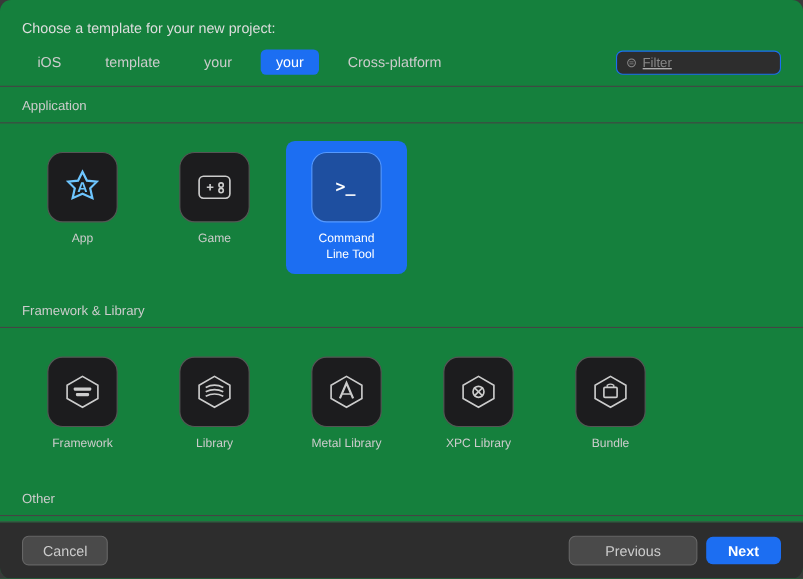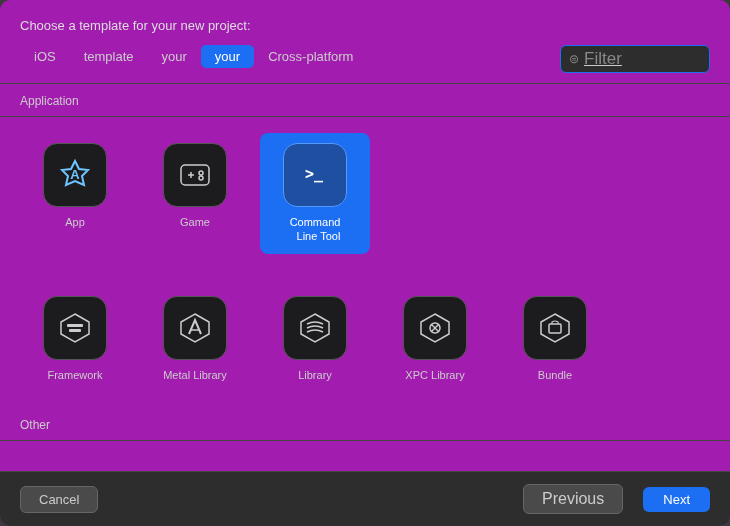--- a/index.html
+++ b/index.html
@@ -8,39 +8,39 @@
       height: 526px;
       background: #3a3a3a;
       font-family: -apple-system, BlinkMacSystemFont, "Helvetica Neue", sans-serif;
       color: #fff;
       overflow: hidden;
     }
 
     .dialog {
       width: 730px;
       height: 526px;
-      background: #a21caf;
+      background: #15803d;
       border-radius: 10px;
       display: flex;
       flex-direction: column;
       overflow: hidden;
     }
 
     .dialog-header {
       padding: 18px 20px 12px;
       font-size: 13px;
       color: #ddd;
       font-weight: 500;
     }
 
     .tab-bar {
       display: flex;
-      align-items: flex-start;
+      align-items: flex-end;
       padding: 0 20px 10px;
-      gap: 0;
+      gap: 12px;
     }
 
     .tab {
       padding: 4px 14px;
       border-radius: 5px;
       font-size: 13px;
       color: #ccc;
       cursor: pointer;
       background: transparent;
       border: none;
@@ -66,21 +66,21 @@
     .filter-icon {
       color: #888;
       font-size: 12px;
     }
 
     .filter-input {
       background: transparent;
       border: none;
       outline: none;
       color: #ccc;
-      font-size: 17px;
+      font-size: 12px;
       width: 100%;
       text-decoration: underline;
     }
 
     .filter-input::placeholder {
       color: #888;
     }
 
     .content-area {
       flex: 1;
@@ -158,54 +158,54 @@
 
     .template-item.selected .template-label {
       color: #fff;
     }
 
     .dialog-footer {
       display: flex;
       align-items: center;
       padding: 12px 20px;
       background: #2d2d2d;
-      gap: 20px;
+      gap: 8px;
     }
 
     .btn-cancel {
       padding: 5px 18px;
       border-radius: 6px;
       background: #4a4a4a;
       border: 1px solid #666;
       color: #ccc;
       font-size: 13px;
       cursor: pointer;
     }
 
     .spacer { flex: 1; }
 
     .btn-previous {
-      padding: 5px 18px;
+      padding: 5px 32px;
       border-radius: 6px;
       background: #4a4a4a;
       border: 1px solid #666;
       color: #ccc;
-      font-size: 16px;
+      font-size: 13px;
       cursor: pointer;
     }
 
     .btn-next {
       padding: 5px 20px;
       border-radius: 6px;
       background: #1c6ef2;
       border: none;
       color: #fff;
       font-size: 13px;
       cursor: pointer;
-      font-weight: 400;
+      font-weight: 700;
       text-align: center;
     }
   </style>
 </head>
 <body>
 
 <div class="dialog">
   <div class="dialog-header">Choose a template for your new project:</div>
 
   <div class="tab-bar">
@@ -252,54 +252,55 @@
         <div class="template-icon">
           <svg width="36" height="36" viewBox="0 0 36 36" fill="none">
             <text x="8" y="22" fill="#fff" font-size="15" font-family="monospace" font-weight="bold">&gt;_</text>
           </svg>
         </div>
         <span class="template-label">Command<br>Line Tool</span>
       </div>
 
     </div>
 
+    <div class="section-header">Framework &amp; Library</div>
     <div class="template-grid">
 
       <div class="template-item">
         <div class="template-icon">
           <svg width="36" height="36" viewBox="0 0 36 36" fill="none">
             <polygon points="18,4 32,12 32,24 18,32 4,24 4,12" stroke="#ccc" stroke-width="1.5" fill="none"></polygon>
             <rect x="10" y="14" width="16" height="3" fill="#ccc" rx="1"></rect>
             <rect x="12" y="19" width="12" height="3" fill="#ccc" rx="1"></rect>
           </svg>
         </div>
         <span class="template-label">Framework</span>
-      </div>
-
-      <div class="template-item">
-        <div class="template-icon">
-          <svg width="36" height="36" viewBox="0 0 36 36" fill="none">
-            <polygon points="18,4 32,12 32,24 18,32 4,24 4,12" stroke="#ccc" stroke-width="1.5" fill="none"></polygon>
-            <path d="M12 24 L18 10 L24 24" stroke="#ccc" stroke-width="2" fill="none"></path>
-            <path d="M14 20 L22 20" stroke="#ccc" stroke-width="1.5"></path>
-          </svg>
-        </div>
-        <span class="template-label">Metal Library</span>
       </div>
 
       <div class="template-item">
         <div class="template-icon">
           <svg width="36" height="36" viewBox="0 0 36 36" fill="none">
             <polygon points="18,4 32,12 32,24 18,32 4,24 4,12" stroke="#ccc" stroke-width="1.5" fill="none"></polygon>
             <path d="M10 14 Q18 10 26 14" stroke="#ccc" stroke-width="1.5" fill="none"></path>
             <path d="M10 18 Q18 14 26 18" stroke="#ccc" stroke-width="1.5" fill="none"></path>
             <path d="M10 22 Q18 18 26 22" stroke="#ccc" stroke-width="1.5" fill="none"></path>
           </svg>
         </div>
         <span class="template-label">Library</span>
+      </div>
+
+      <div class="template-item">
+        <div class="template-icon">
+          <svg width="36" height="36" viewBox="0 0 36 36" fill="none">
+            <polygon points="18,4 32,12 32,24 18,32 4,24 4,12" stroke="#ccc" stroke-width="1.5" fill="none"></polygon>
+            <path d="M12 24 L18 10 L24 24" stroke="#ccc" stroke-width="2" fill="none"></path>
+            <path d="M14 20 L22 20" stroke="#ccc" stroke-width="1.5"></path>
+          </svg>
+        </div>
+        <span class="template-label">Metal Library</span>
       </div>
 
       <div class="template-item">
         <div class="template-icon">
           <svg width="36" height="36" viewBox="0 0 36 36" fill="none">
             <polygon points="18,4 32,12 32,24 18,32 4,24 4,12" stroke="#ccc" stroke-width="1.5" fill="none"></polygon>
             <circle cx="18" cy="18" r="5" stroke="#ccc" stroke-width="1.5" fill="none"></circle>
             <line x1="14" y1="14" x2="22" y2="22" stroke="#ccc" stroke-width="1.5"></line>
             <line x1="22" y1="14" x2="14" y2="22" stroke="#ccc" stroke-width="1.5"></line>
           </svg>

